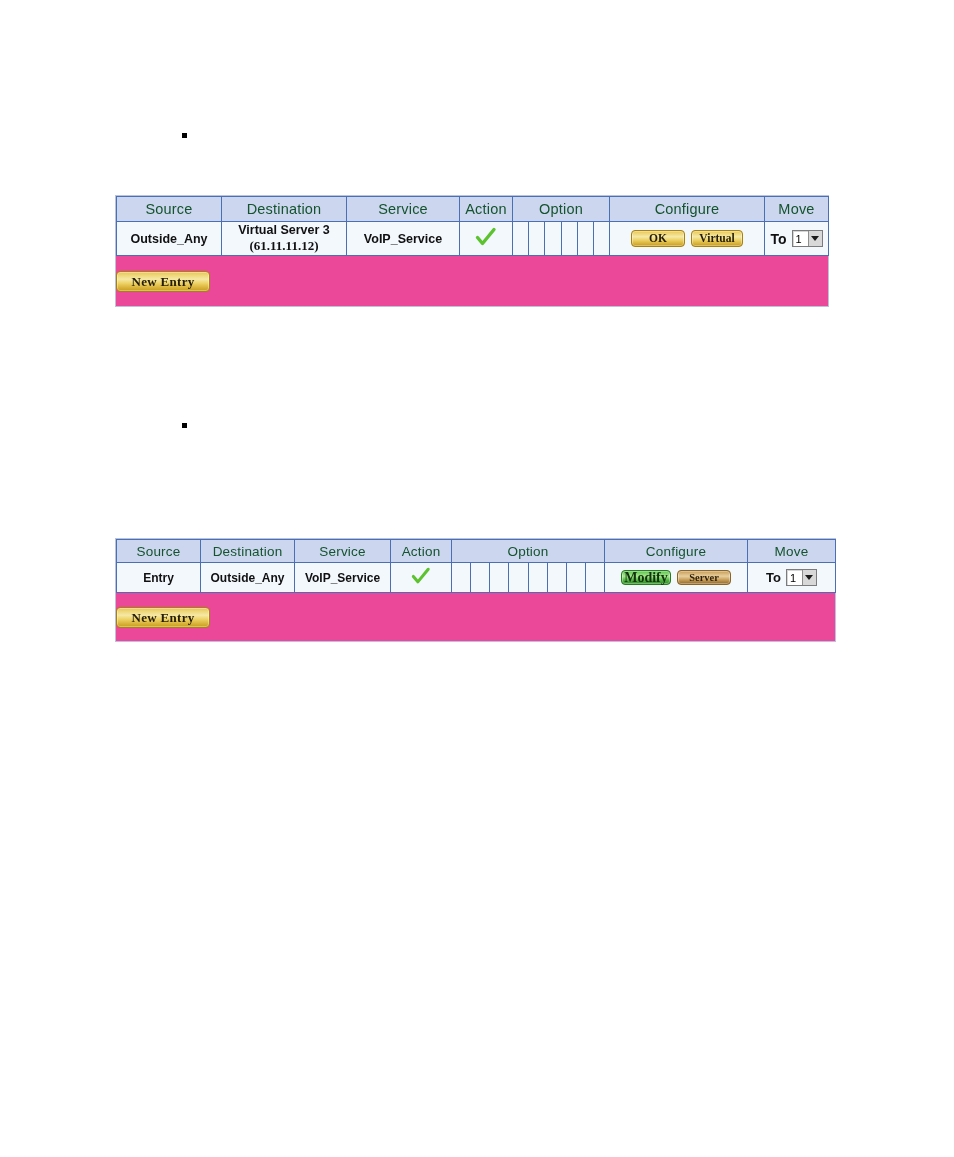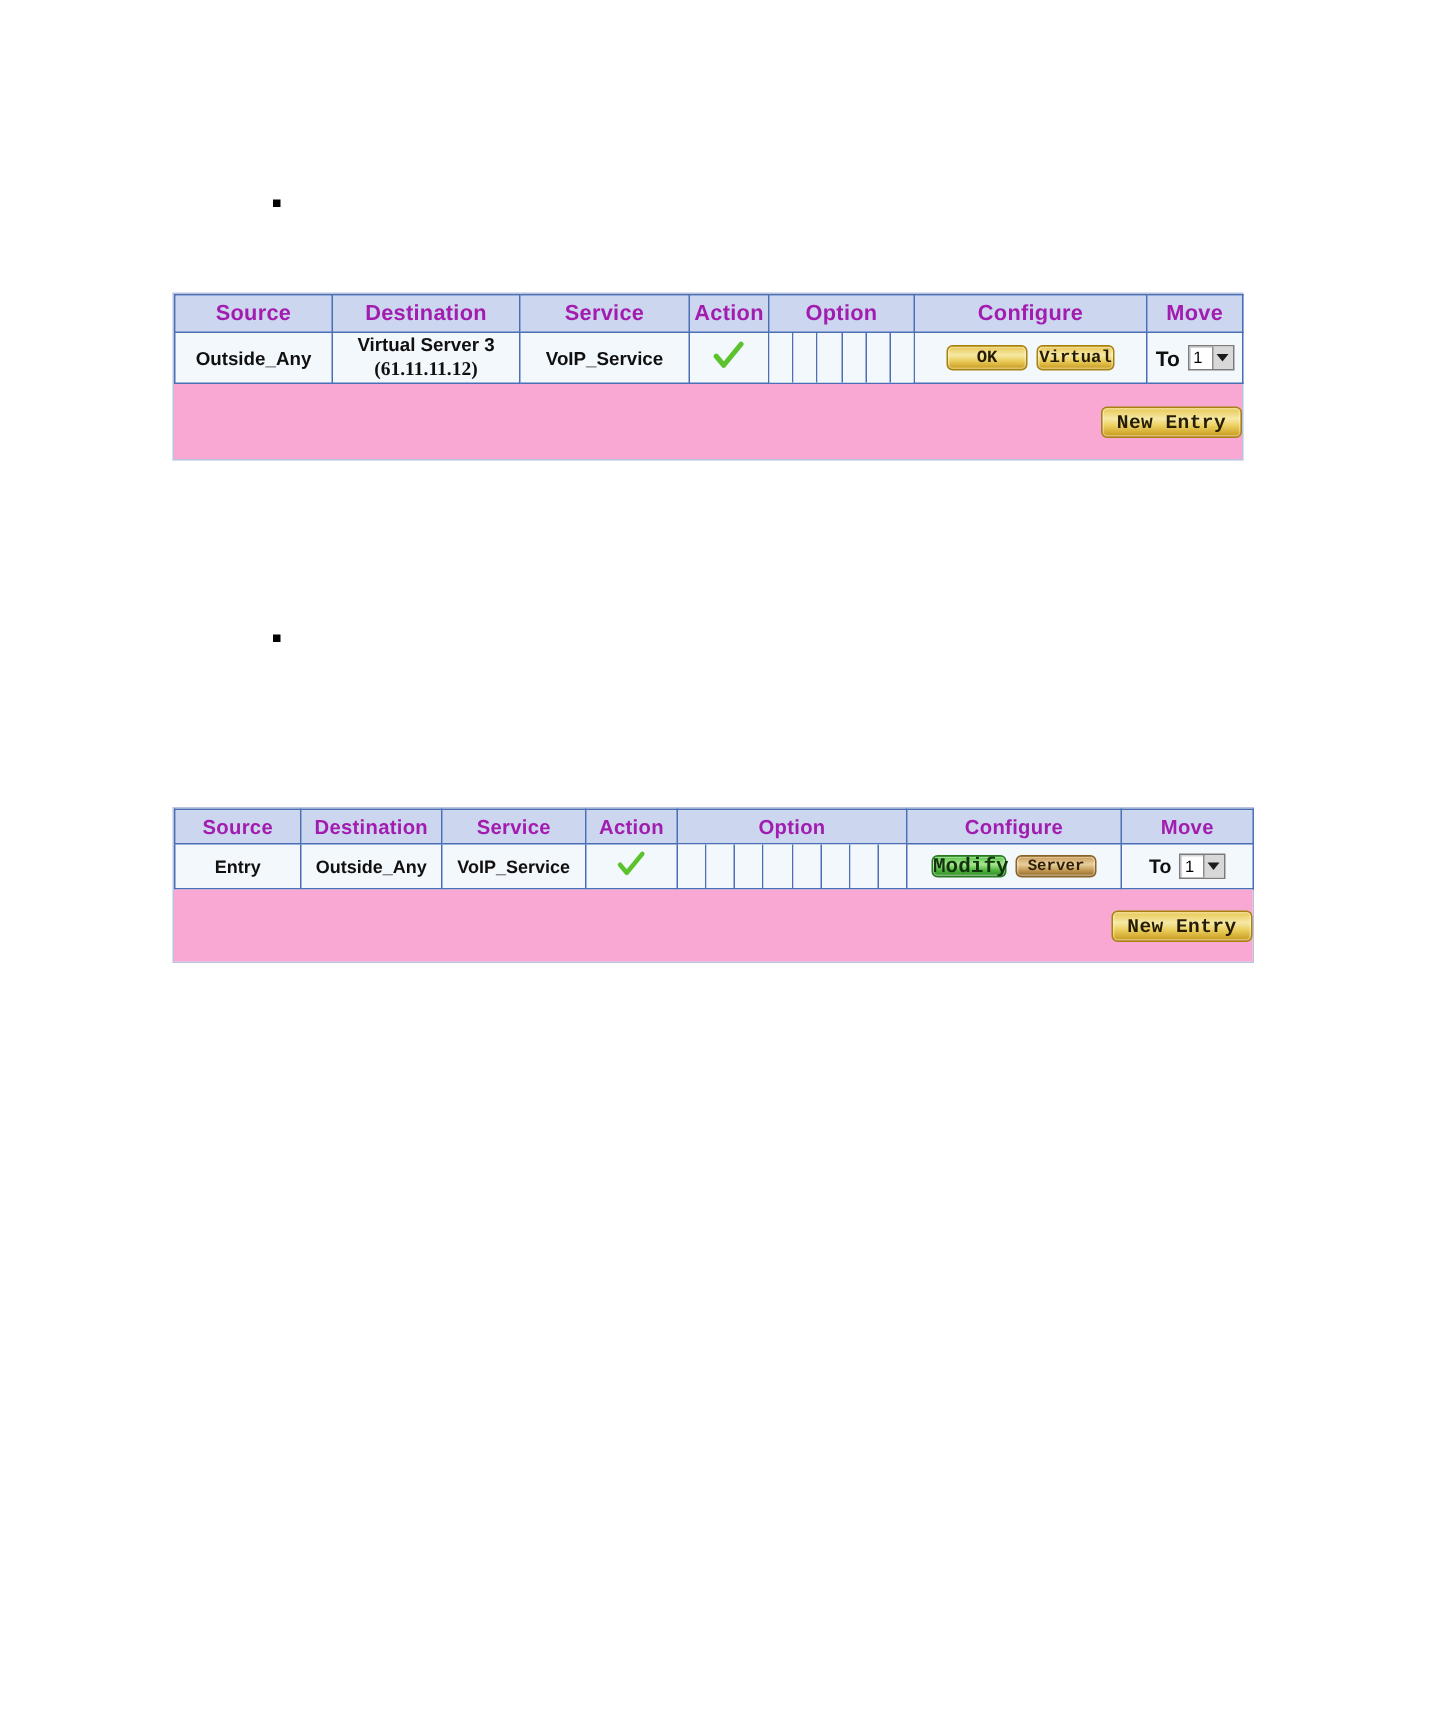--- a/index.html
+++ b/index.html
@@ -45,22 +45,22 @@
   .ptable th, .ptable td {
     border: 1px solid #4a6fb5;
     padding: 0;
     text-align: center;
     vertical-align: middle;
   }
 
   
   .ptable thead th {
     background: #ccd6ef;
-    color: #a21caf;
-    font-weight: bold;
+    color: #14532d;
+    font-weight: normal;
     letter-spacing: 0.2px;
     white-space: nowrap;
   }
   #policy-block-1 thead th { height: 24px; font-size: 14.5px; }
   #policy-block-2 thead th { height: 22px; font-size: 13.5px; }
 
   
   .ptable tbody td {
     background: #f3f8fd;
     color: #101010;
@@ -90,21 +90,21 @@
   }
   .opt-grid .opt-box:last-child { border-right: none; }
 
   
   .check-icon { display: inline-block; line-height: 0; }
 
   
   .btn {
     display: inline-block;
     box-sizing: border-box;
-    font-family: Liberation Mono, monospace;
+    font-family: Liberation Serif, serif;
     font-weight: bold;
     color: #241c05;
     text-align: center;
     vertical-align: middle;
     white-space: nowrap;
     cursor: pointer;
     border-radius: 4px;
   }
   .btn-gold {
     background: linear-gradient(to bottom, #e8c652 0%, #f6e9a6 38%, #eccf5f 62%, #c79a1c 100%);
@@ -179,22 +179,22 @@
   }
 
   
   .table-footer {
     position: absolute;
     left: 0;
     right: 0;
     bottom: 0;
     display: flex;
     align-items: center;
-    justify-content: flex-end;
-    background: #f9a8d4;
+    justify-content: flex-start;
+    background: #ec4899;
   }
   #policy-block-1 .table-footer { height: 50px; }
   #policy-block-2 .table-footer { height: 48px; }
   .btn-new-entry {
     width: 94px;
     height: 21px;
     line-height: 19px;
     font-size: 13px;
     letter-spacing: 0.3px;
   }

